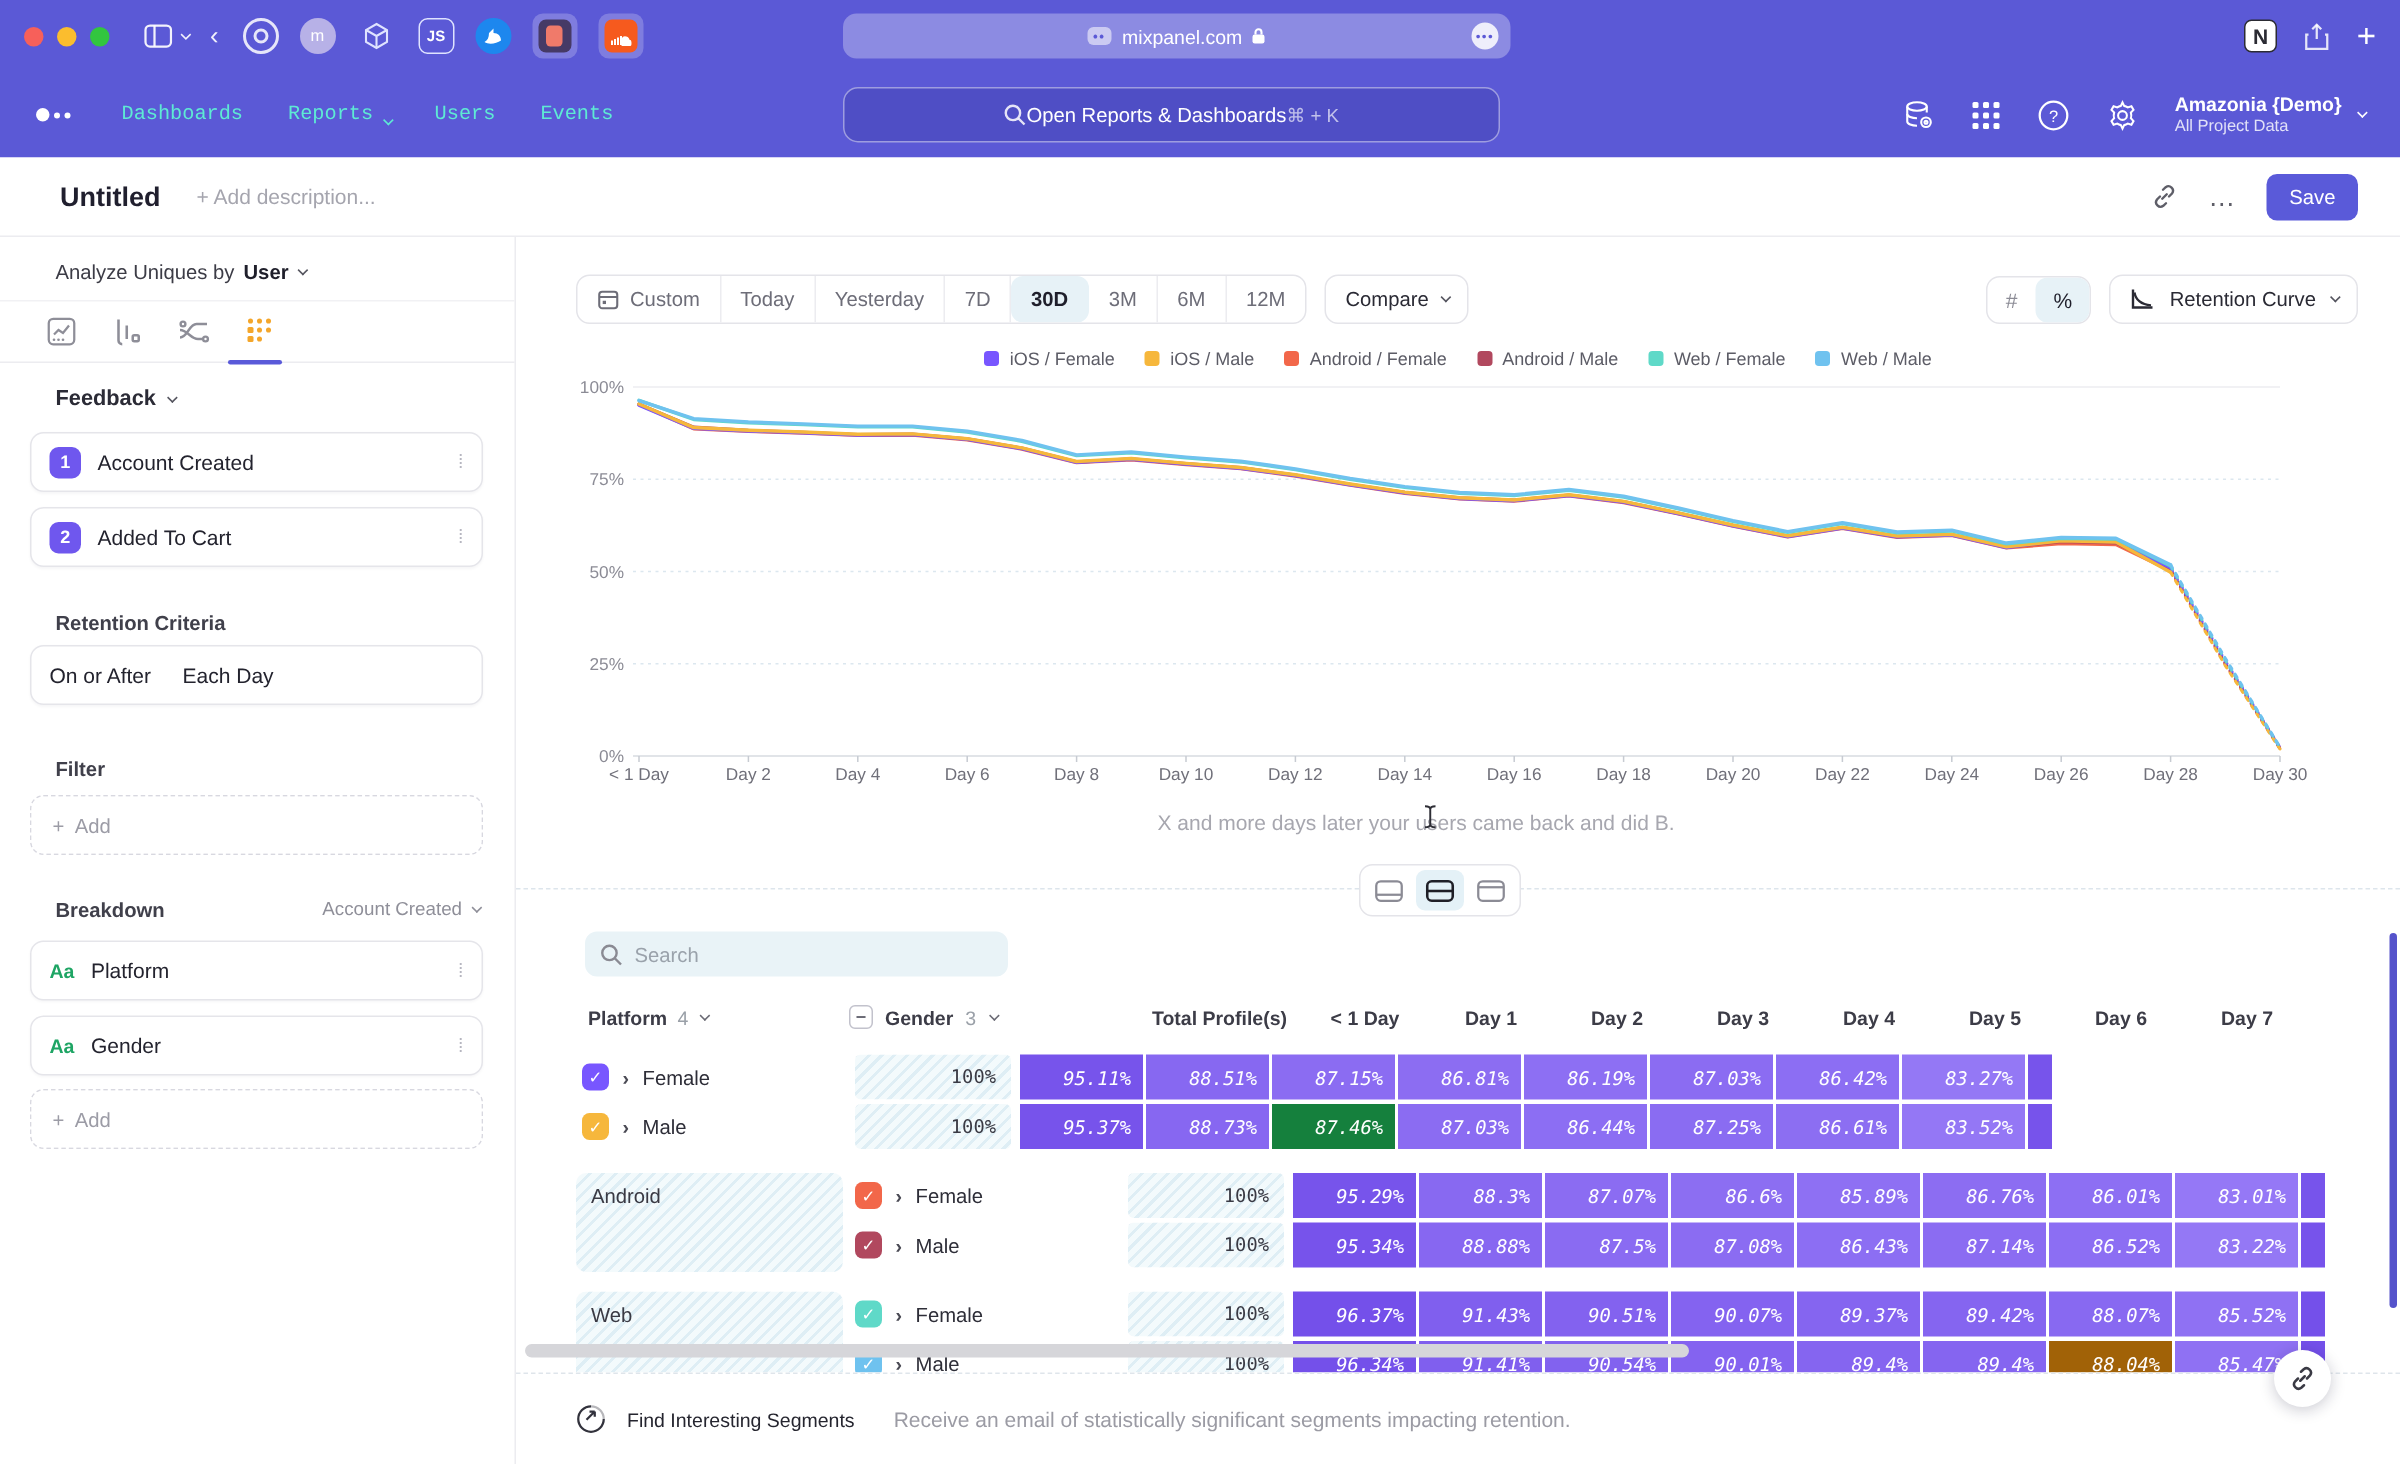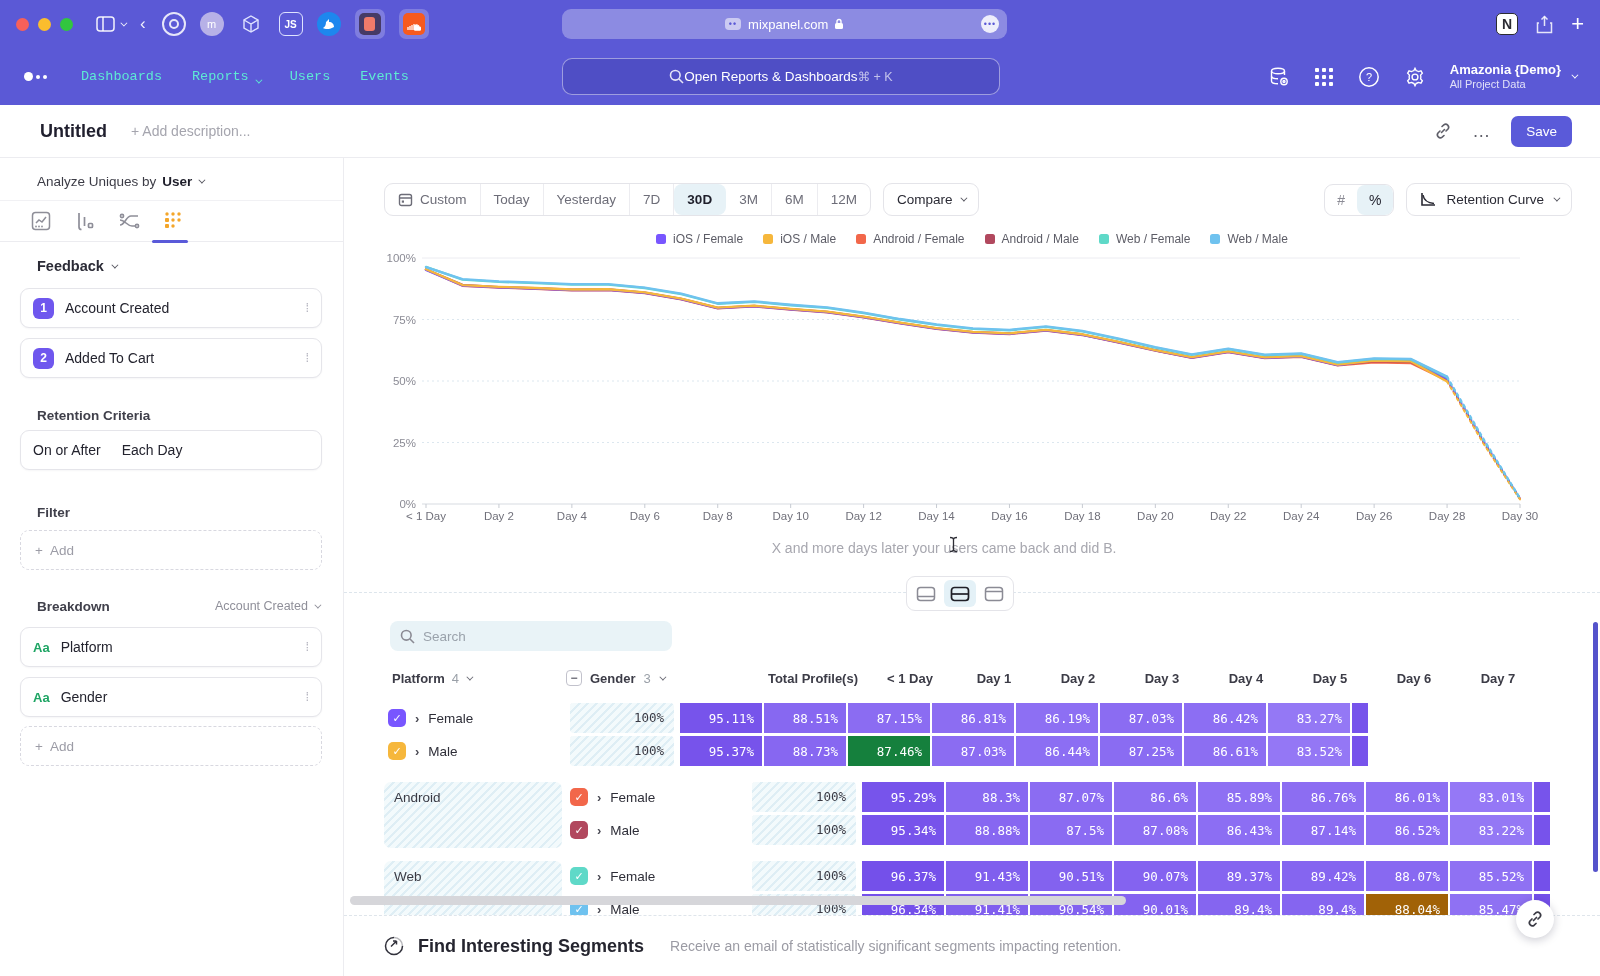--- a/index.html
+++ b/index.html
@@ -105,27 +105,27 @@
   .grp { display:flex; margin-bottom:13px; }
   .hatch { background-color:#f3fafc; background-image:repeating-linear-gradient(135deg, rgba(140,190,216,.20) 0 2px, transparent 2px 6px); }
   .grp-cell { width:178px; border-radius:7px; margin-right:4px; padding:8px 0 0 10px; font-size:13.5px; color:#3a3a44; }
   .rows { flex:1; }
   .trow { display:flex; align-items:center; height:30px; margin-bottom:3px; }
   .gender-cell { width:186px; display:flex; align-items:center; gap:9px; padding-left:4px; }
   .cbx { width:18px; height:18px; border-radius:5px; color:#fff; font-size:11px; display:flex; align-items:center; justify-content:center; }
   .row-chev { color:#4a4a54; font-size:13px; font-weight:bold; }
   .gender-lbl { font-size:13.5px; color:#2e2e38; }
   .total-cell { width:104px; border-radius:4px; margin-right:6px; font-size:12.5px; color:#3a3a44; text-align:right; padding:7px 10px 0 0; height:30px; }
-  .day-cell { width:82px; height:30px; margin-right:2px; color:#fff; font-size:12.5px; text-align:right; padding:8px 8px 0 0; }
+  .day-cell { width:82px; height:30px; margin-right:2px; color:#fff; font-size:12.5px; text-align:right; padding:8px 8px 0 0;font-style:italic; }
   #hscroll { position:absolute; left:46px; top:896px; width:776px; height:9px; border-radius:5px; background:#d6d6da; }
   #vscroll { position:absolute; right:2px; top:622px; width:5px; height:250px; border-radius:3px; background:#5553cb; }
 
   
   #footer { position:absolute; left:344px; right:0; bottom:0; height:61px; background:#fff; border-top:1px dashed #dfe5eb; display:flex; align-items:center; padding-left:40px; z-index:5; }
-  #footer-title { font-size:18px; font-weight:bold; color:#25252f; margin:0 26px 0 14px; }
+  #footer-title { font-size:13px; font-weight:normal; color:#25252f; margin:0 26px 0 14px; }
   #footer-sub { font-size:14px; color:#9b9ba4; }
   #float-link { position:absolute; right:46px; bottom:38px; width:38px; height:38px; border-radius:50%; background:#fff; box-shadow:0 2px 10px rgba(20,20,50,.22); display:flex; align-items:center; justify-content:center; z-index:6; cursor:pointer; }
 </style>
 </head>
 <body>
 
 <div id="chrome">
   <div id="chrome-row1">
     <span class="tl" style="background:#f7605a"></span>
     <span class="tl" style="background:#fbbd2e"></span>

